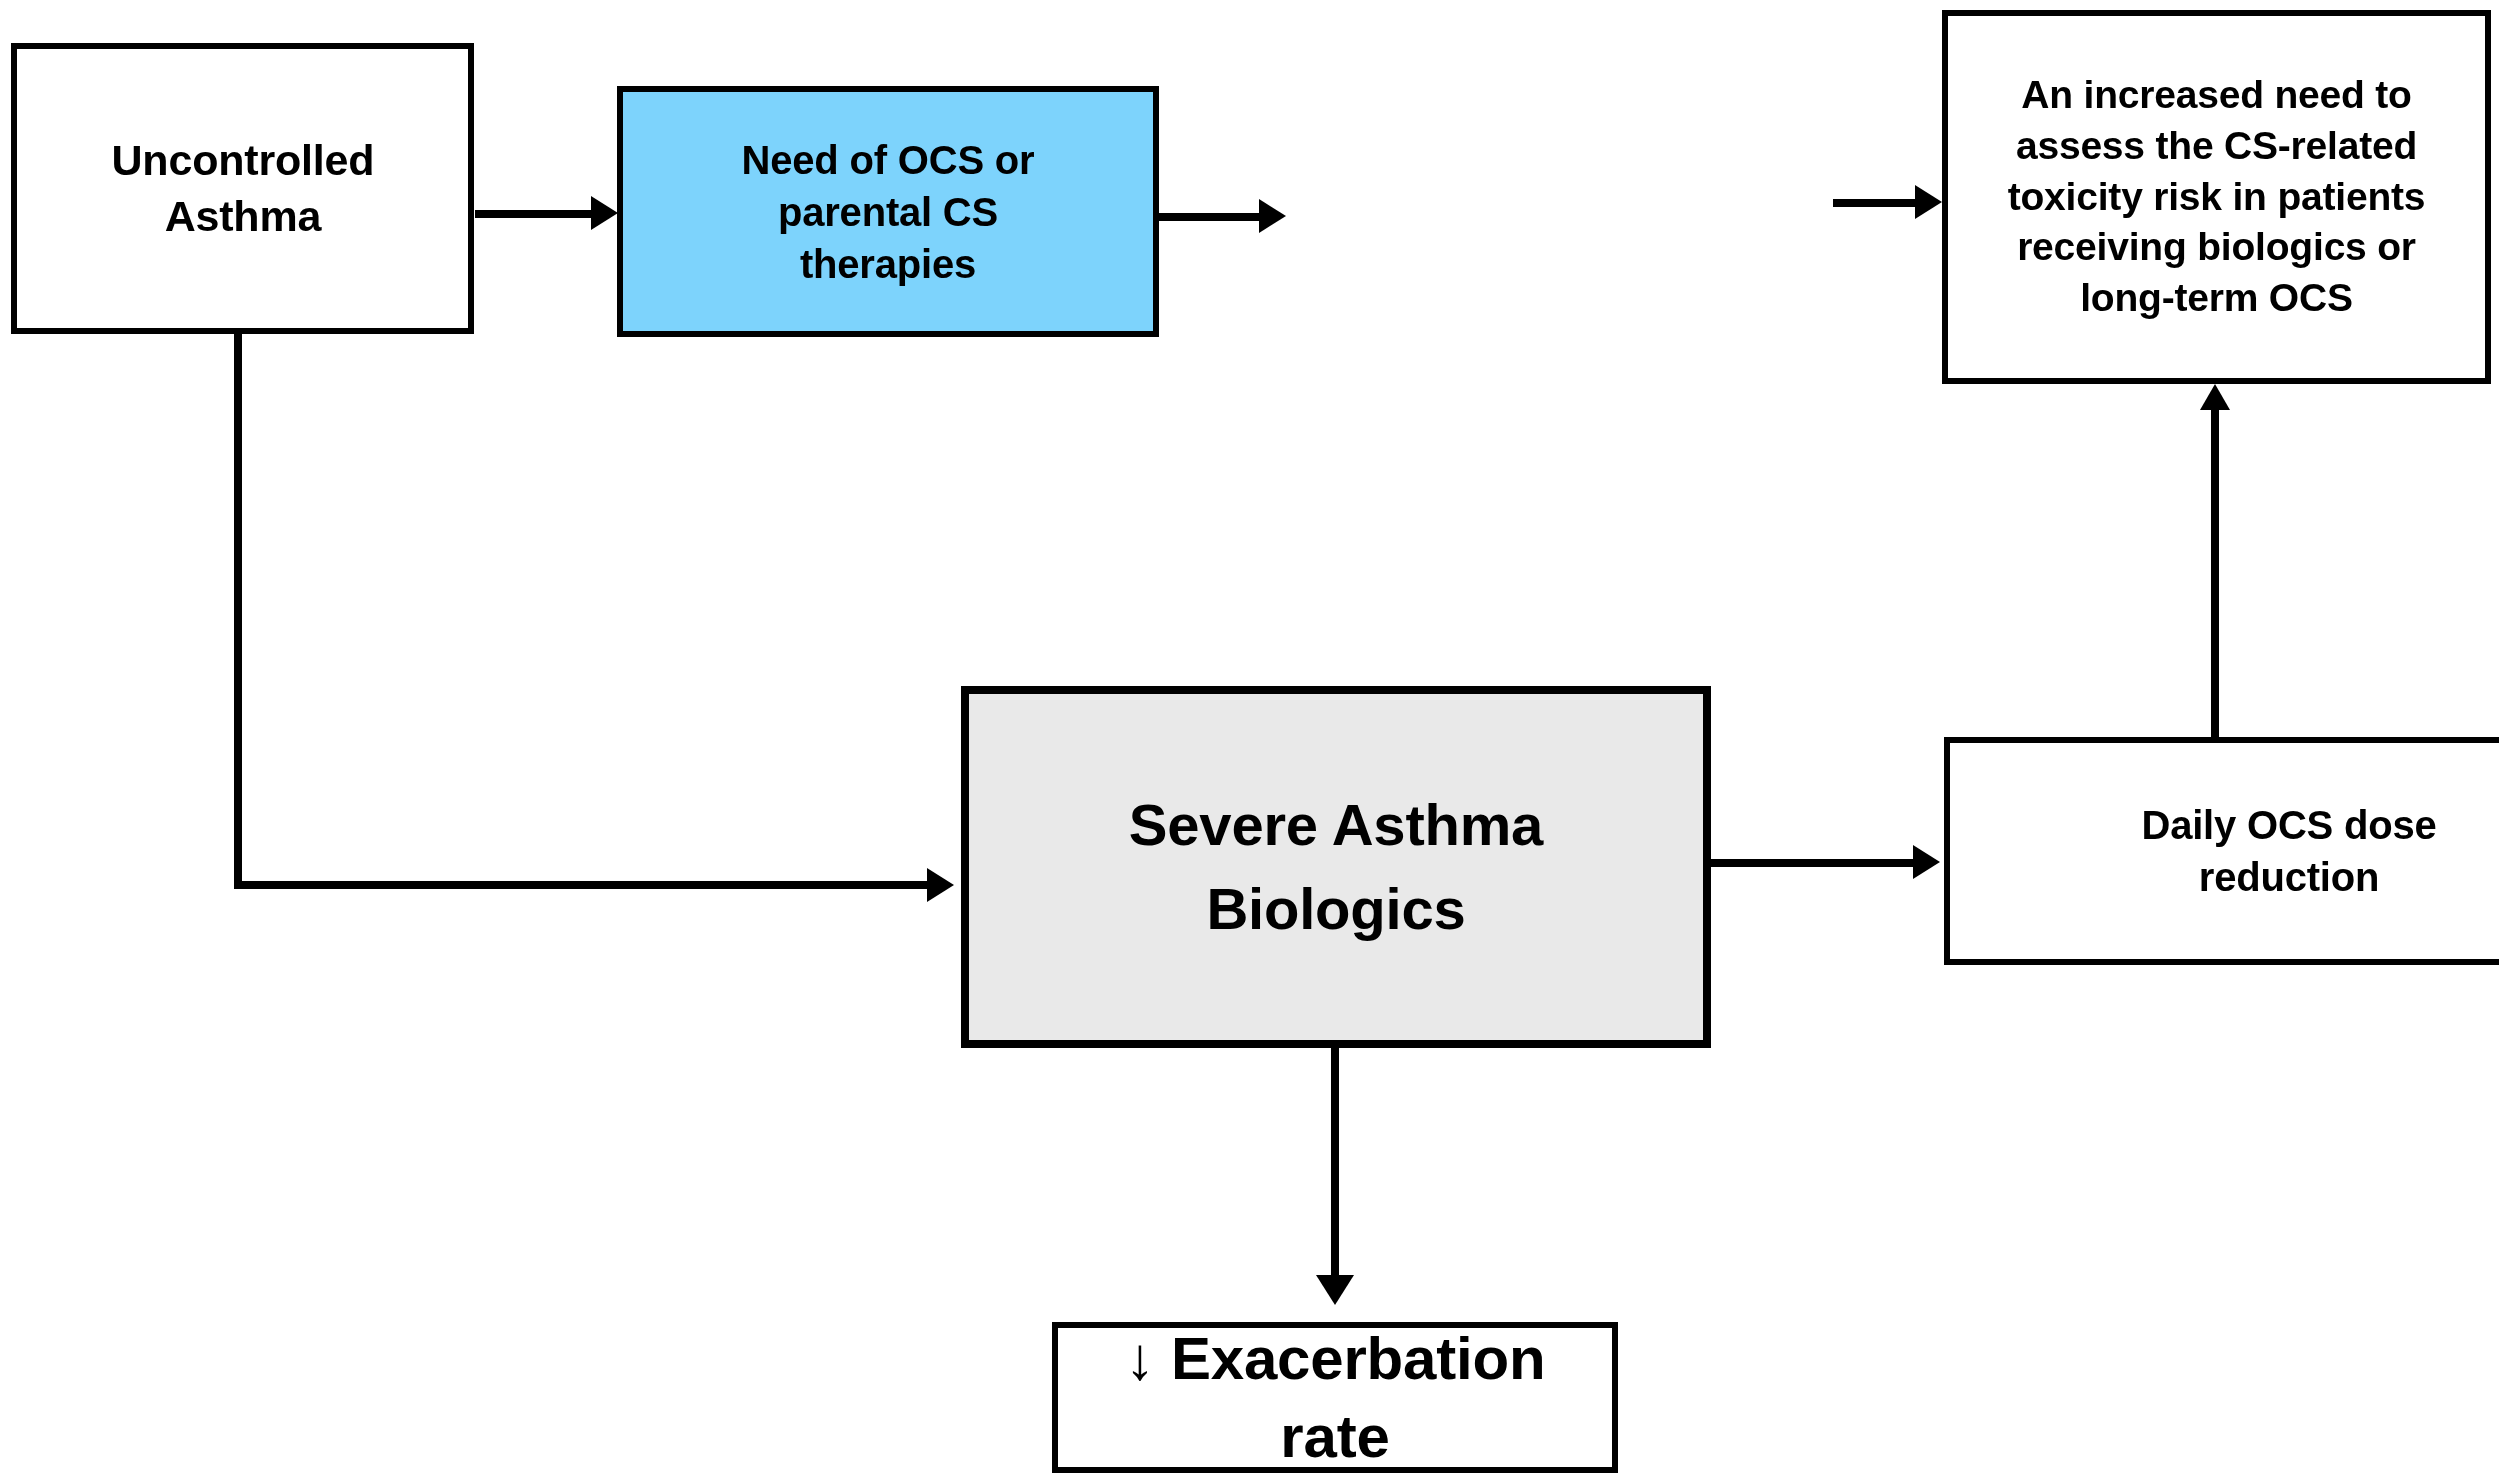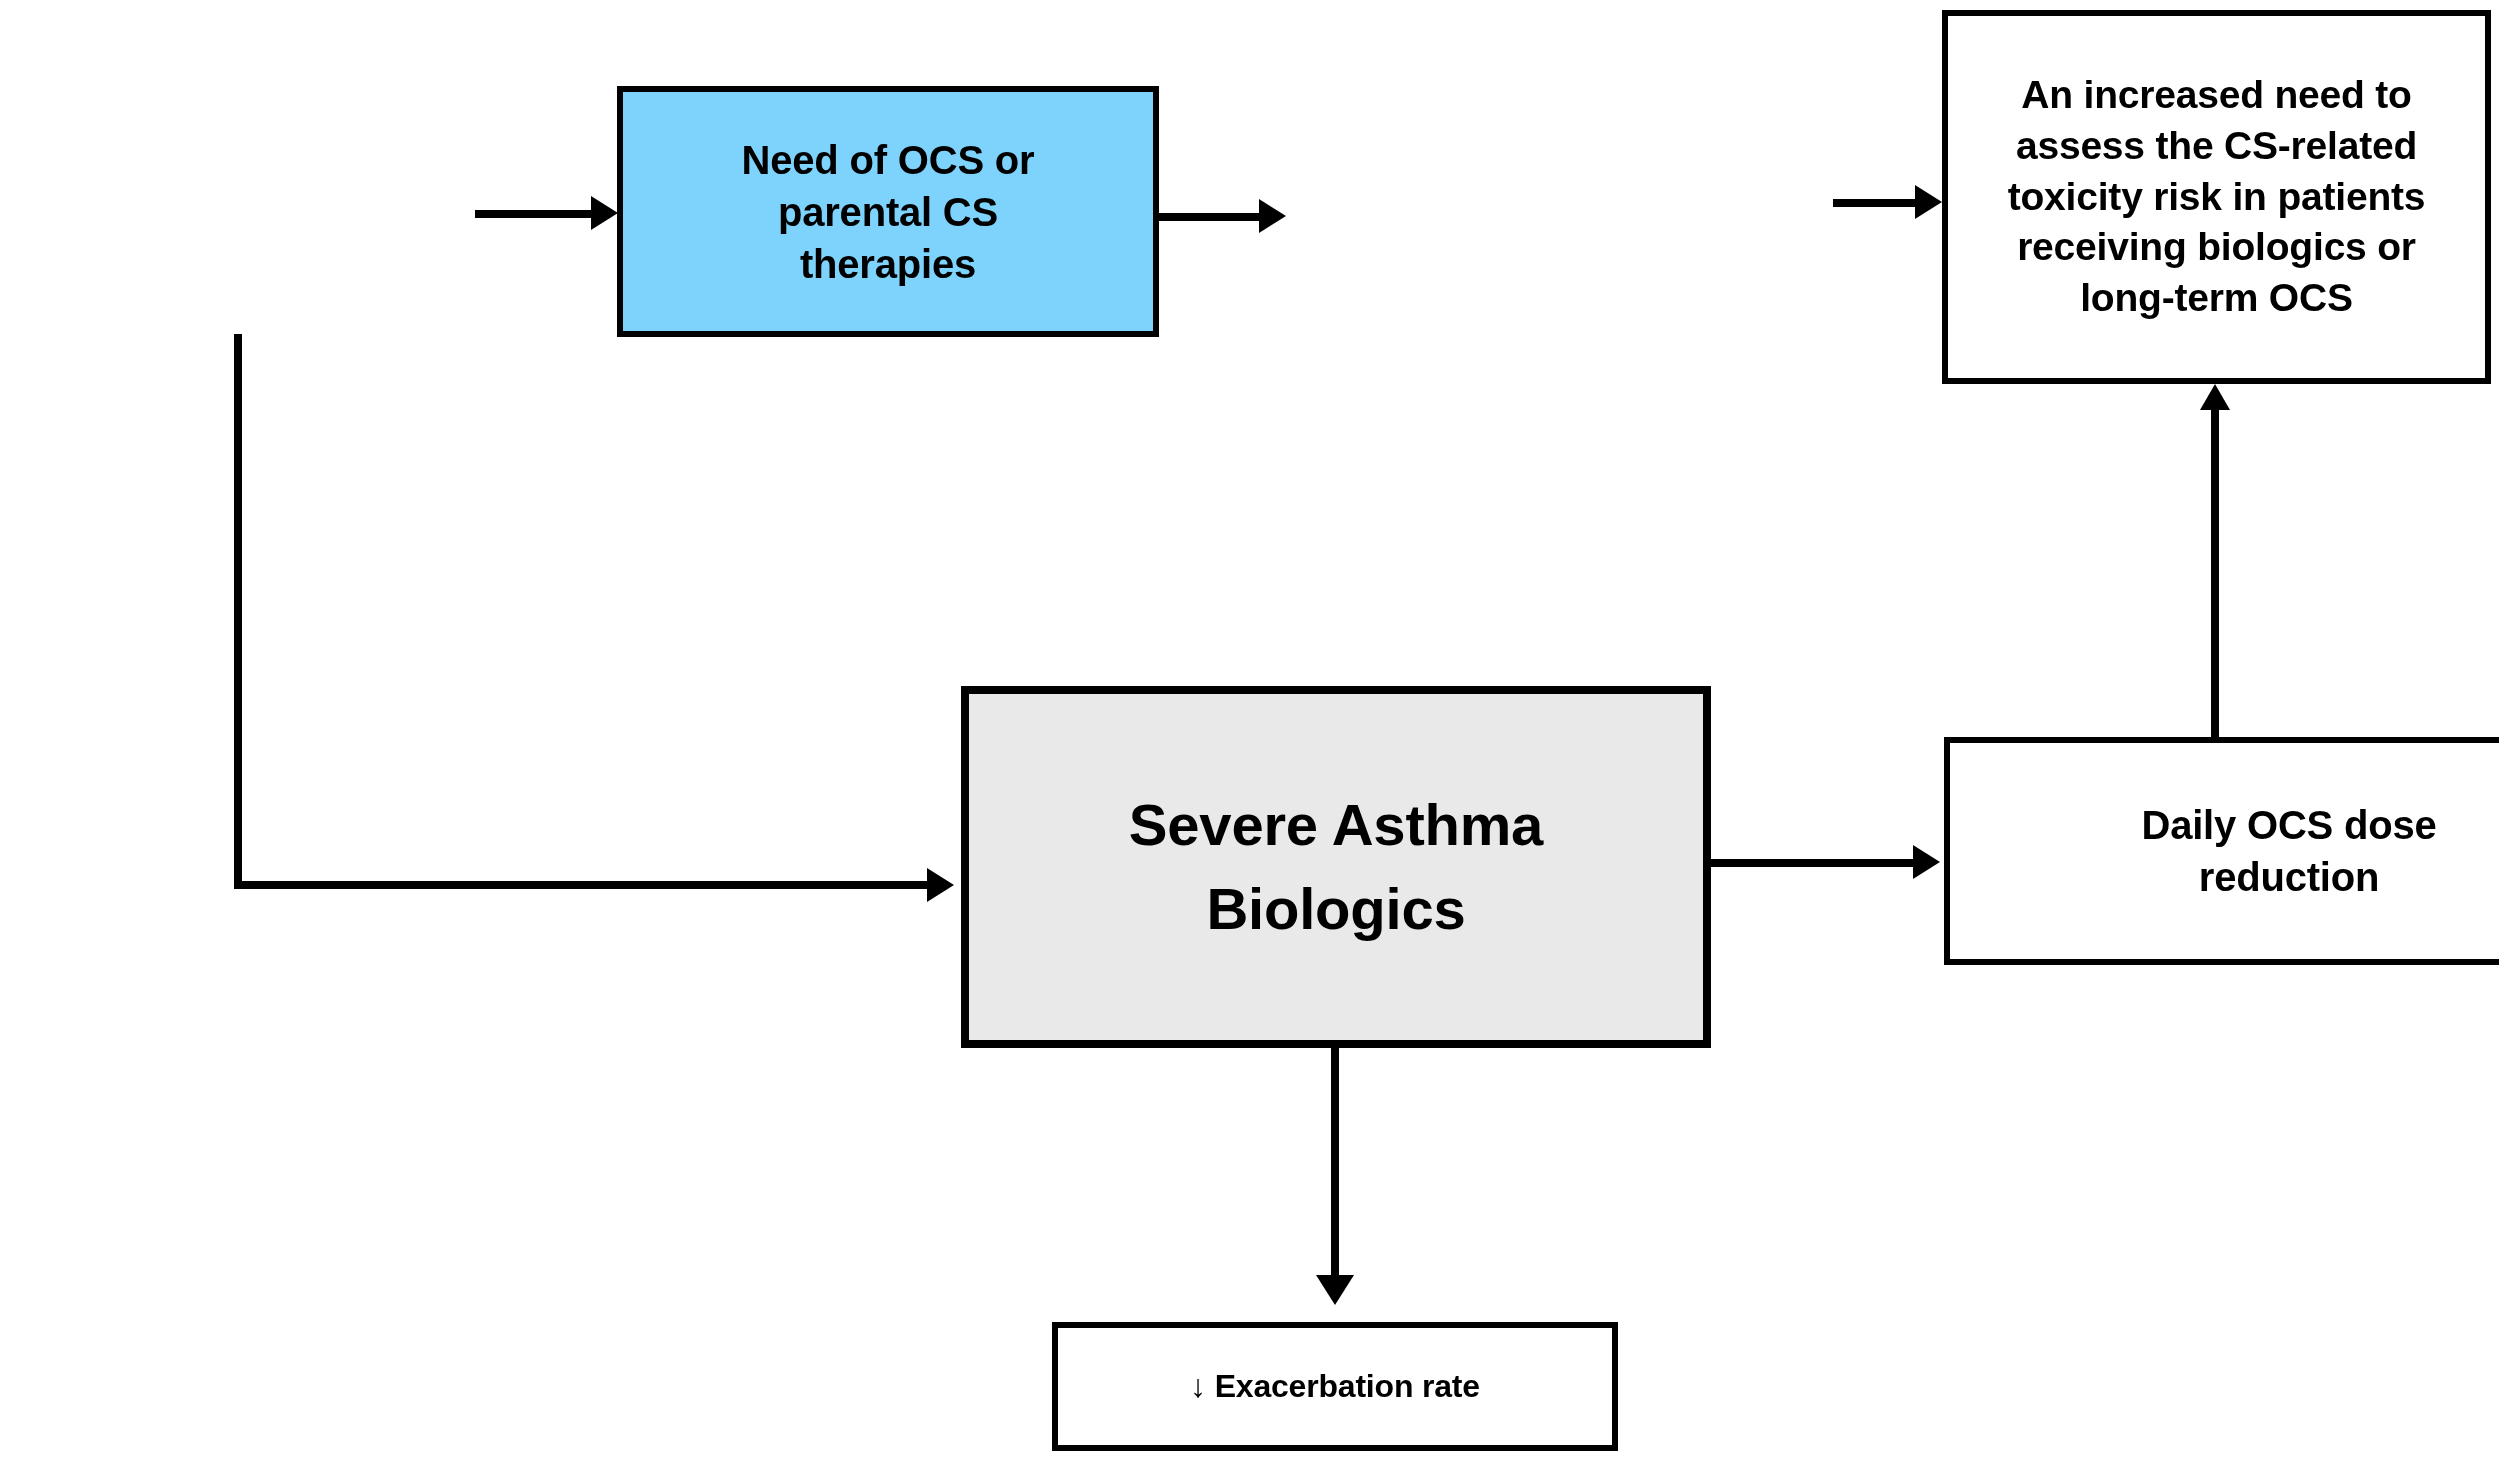--- a/index.html
+++ b/index.html
@@ -62,22 +62,22 @@
     border-width: 8.4px;
     font-size: 58px;
     line-height: 1.45;
   }
   #node-ocs-dose-reduction {
     left: 1944px; top: 737px; width: 650px; height: 228px;
     font-size: 40px;
     padding-left: 40px;
   }
   #node-exacerbation-rate {
-    left: 1052px; top: 1322px; width: 566px; height: 129px;
-    font-size: 32px;
+    left: 1052px; top: 1322px; width: 566px; height: 151px;
+    font-size: 60px;
   }
 
   
   .conn-h {           
     position: absolute;
     background: #000000;
     height: 7.6px;
   }
   .conn-v {           
     position: absolute;
@@ -104,20 +104,24 @@
     border-left: 15px solid transparent;
     border-right: 15px solid transparent;
     border-bottom: 26px solid #000000;
   }
 </style>
 </head>
 <body>
 
 <div id="canvas">
 
+  <div class="node" id="node-uncontrolled-asthma" style="background: rgb(255, 255, 255);">
+    <span class="label">Uncontrolled
+Asthma</span>
+  </div>
 
   <div class="node" id="node-ocs-need" style="background: #7dd3fc;">
     <span class="label">Need of OCS or
 parental CS
 therapies</span>
   </div>
 
 
   <div class="node" id="node-toxicity-assessment" style="background: rgb(255, 255, 255); align-items: center;">
     <span class="label">An increased need to

